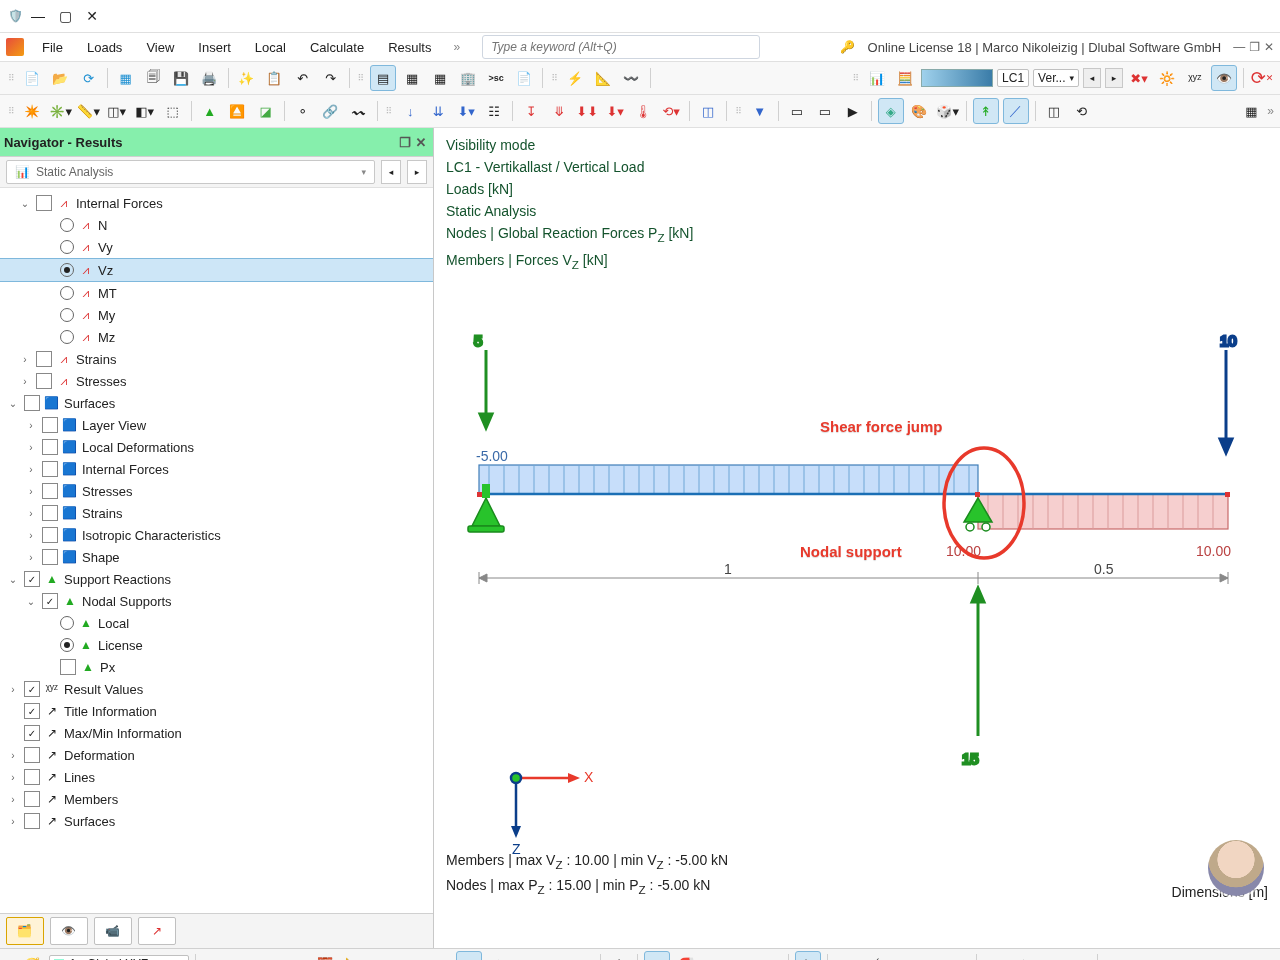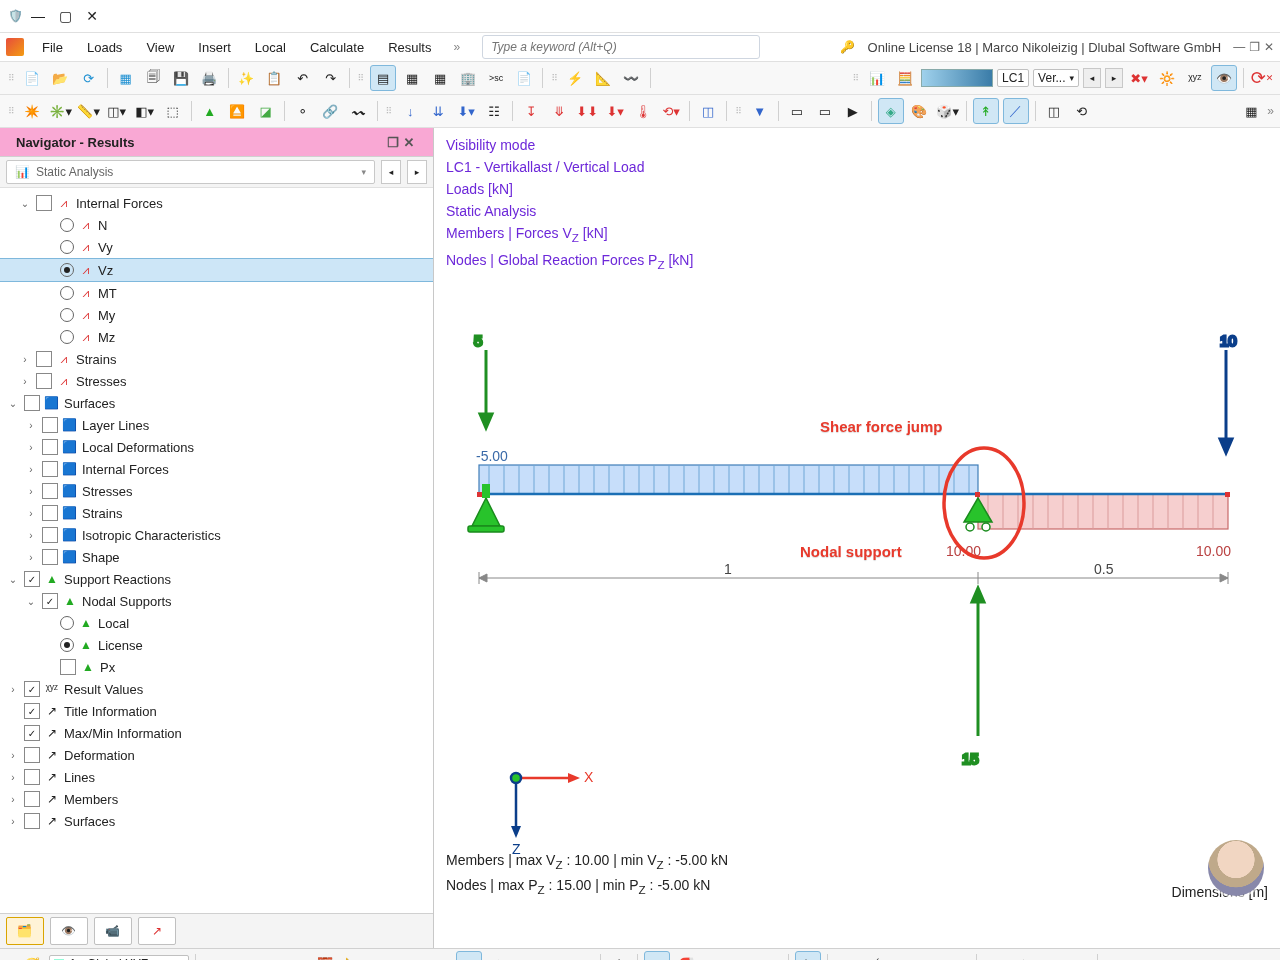--- a/index.html
+++ b/index.html
@@ -15,40 +15,40 @@
 .doc-btns{display:flex;gap:4px;font-size:12px;color:#666}
 .toolbar{height:32px;background:#f8f8f8;border-bottom:1px solid #e0e0e0;display:flex;align-items:center;padding:0 6px;gap:4px}
 .tbtn{width:24px;height:24px;display:flex;align-items:center;justify-content:center;border-radius:3px;font-size:13px}
 .tbtn.on{background:#d0e7f5;border:1px solid #7fb8dc}
 .grip{color:#bbb;font-size:9px;padding:0 2px}
 .sep{width:1px;height:20px;background:#d0d0d0;margin:0 2px}
 .lc-combo{display:flex;align-items:center;gap:2px;border:1px solid #c0c0c0;background:#fff;padding:1px 4px;font-size:12px;border-radius:2px}
 .refresh{width:24px;height:24px;display:flex;align-items:center;justify-content:center}
 .main{display:flex;height:820px}
 .navigator{width:433px;background:#fff;border-right:1px solid #c8c8c8;display:flex;flex-direction:column}
-.nav-header{height:28px;background:#f9a8d4;border-bottom:1px solid #d0d0d0;display:flex;align-items:center;padding:0 16px;font-weight:600;font-size:13px}
+.nav-header{height:28px;background:#86efac;border-bottom:1px solid #d0d0d0;display:flex;align-items:center;padding:0 4px;font-weight:600;font-size:13px}
 .nav-header .spacer{flex:1}
 .nav-header .hbtn{width:16px;text-align:center;color:#555}
 .nav-combo{height:30px;background:#f4f4f4;border-bottom:1px solid #e0e0e0;display:flex;align-items:center;padding:0 6px;gap:6px}
 .nav-combo .combo{flex:1;border:1px solid #c8c8c8;background:#fff;padding:4px 8px;color:#666;border-radius:2px;display:flex;align-items:center}
 .nav-combo .arrow{width:18px;height:22px;border:1px solid #c8c8c8;background:#fff;display:flex;align-items:center;justify-content:center;font-size:9px}
 .tree{flex:1;overflow:auto;padding:4px 0;font-size:13px}
 .tree-row{display:flex;align-items:center;height:22px;padding-left:6px;gap:4px;white-space:nowrap}
 .tree-row.sel{background:#cde6f7;border:1px solid #7fb8dc;border-left:none;border-right:none}
 .tw{width:14px;text-align:center;color:#666;font-size:10px}
 .cb{width:14px;height:14px;border:1px solid #888;background:#fff;display:inline-flex;align-items:center;justify-content:center;font-size:10px;color:#222}
 .rb{width:12px;height:12px;border:1px solid #666;border-radius:50%;display:inline-flex;align-items:center;justify-content:center}
 .rb.on::after{content:"";width:6px;height:6px;background:#222;border-radius:50%}
 .ic{width:16px;height:16px;display:inline-flex;align-items:center;justify-content:center;font-size:12px}
 .ind{display:inline-block}
 .nav-bottom{height:34px;border-top:1px solid #d0d0d0;background:#f4f4f4;display:flex;align-items:center;padding:0 6px;gap:6px}
 .nav-bottom .tab{width:36px;height:26px;border:1px solid #c0c0c0;background:#fff;display:flex;align-items:center;justify-content:center;border-radius:2px}
 .nav-bottom .tab.active{background:#fff3d6;border-color:#d9a400}
 .viewport{flex:1;background:#fff;position:relative;overflow:hidden}
-.vp-text{position:absolute;left:12px;top:6px;font-size:14px;line-height:22px;color:#6d28d9}
+.vp-text{position:absolute;left:12px;top:6px;font-size:14px;line-height:22px;color:#14532d}
 .vp-results{position:absolute;left:12px;bottom:48px;font-size:14px;line-height:20px}
 .vp-dim{position:absolute;right:12px;bottom:48px;font-size:14px}
 svg{position:absolute}
 .annot{position:absolute;color:#e8392b;font-weight:600;font-size:15px;text-shadow:0 1px 1px rgba(0,0,0,.15)}
 .avatar{position:absolute;right:16px;bottom:52px;width:56px;height:56px;border-radius:50%;background:radial-gradient(circle at 50% 35%,#f1d6c2 0 40%,#bfa98a 41% 60%,#88a 61% 100%);box-shadow:0 0 0 2px rgba(255,255,255,.6)}
 .bottombar{height:30px;background:#f5f5f5;border-top:1px solid #d0d0d0;display:flex;align-items:center;padding:0 6px;gap:4px}
 .arrow-left,.arrow-right{width:16px;height:18px;background:#eee;border:1px solid #c8c8c8;display:flex;align-items:center;justify-content:center;font-size:9px}
 </style>
 </head>
 <body>
@@ -97,21 +97,21 @@
   <span class="tbtn">✨</span>
   <span class="tbtn">📋</span>
   <span class="tbtn">↶</span>
   <span class="tbtn">↷</span>
   <span class="sep"></span>
   <span class="grip">⠿</span>
   <span class="tbtn on">▤</span>
   <span class="tbtn">▦</span>
   <span class="tbtn">▦</span>
   <span class="tbtn">🏢</span>
-  <span class="tbtn" style="font-size:9px;font-weight:400">&gt;sc</span>
+  <span class="tbtn" style="font-size:9px;font-weight:700">&gt;sc</span>
   <span class="tbtn">📄</span>
   <span class="sep"></span>
   <span class="grip">⠿</span>
   <span class="tbtn" style="color:#e74c3c">⚡</span>
   <span class="tbtn">📐</span>
   <span class="tbtn">〰️</span>
   <span class="sep"></span>
   <span style="flex:1"></span>
   <span class="grip">⠿</span>
   <span class="tbtn">📊</span>
@@ -270,21 +270,21 @@
           <span class="tw">⌄</span>
           <span class="cb"></span>
           <span class="ic">🟦</span>
           <span>Surfaces</span>
         </div>
       <div class="tree-row">
           <span class="ind" style="width:14px"></span>
           <span class="tw">›</span>
           <span class="cb"></span>
           <span class="ic">🟦</span>
-          <span>Layer Lines</span>
+          <span>Layer View</span>
         </div>
       <div class="tree-row">
           <span class="ind" style="width:14px"></span>
           <span class="tw">›</span>
           <span class="cb"></span>
           <span class="ic">🟦</span>
           <span>Local Deformations</span>
         </div>
       <div class="tree-row">
           <span class="ind" style="width:14px"></span>
@@ -404,22 +404,22 @@
       <div class="tab" style="color:#d33">↗</div>
     </div>
   </div>
 
   <div class="viewport">
     <div class="vp-text">
       <div>Visibility mode</div>
       <div>LC1 - Vertikallast / Vertical Load</div>
       <div>Loads [kN]</div>
       <div>Static Analysis</div>
+      <div><span>Nodes | Global Reaction Forces P</span><sub>Z</sub><span> [kN]</span></div>
       <div><span>Members | Forces V</span><sub>Z</sub><span> [kN]</span></div>
-      <div><span>Nodes | Global Reaction Forces P</span><sub>Z</sub><span> [kN]</span></div>
     </div>
 
     <svg width="847" height="820">
 
       <g>
         <rect x="45" y="337" width="499" height="29" fill="#c7defa" stroke="#3f7db8" stroke-width="1.2"></rect>
         <g stroke="#6fa7d6" stroke-width="1">
           <line x1="55" y1="337" x2="55" y2="366"></line>
             <line x1="70" y1="337" x2="70" y2="366"></line>
             <line x1="85" y1="337" x2="85" y2="366"></line>

